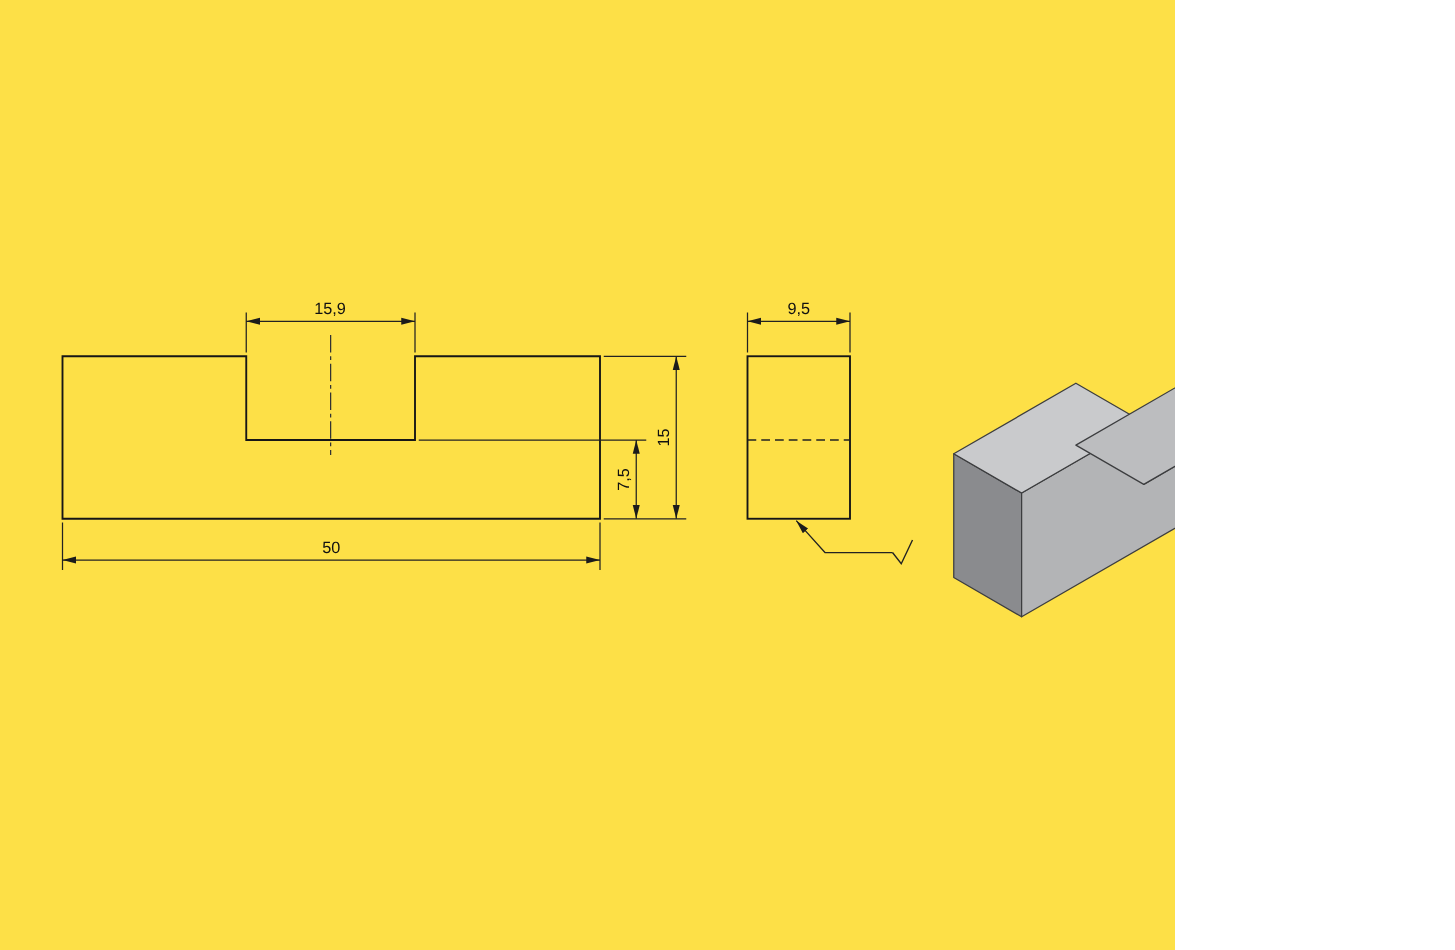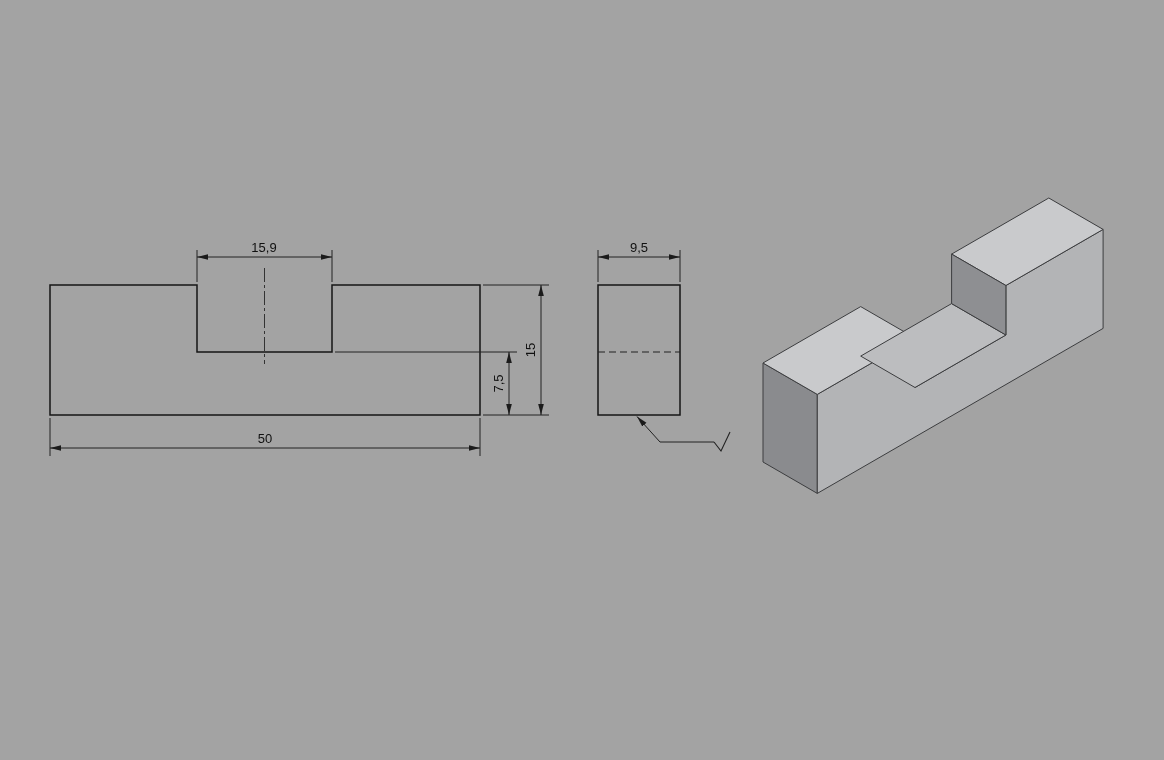--- a/index.html
+++ b/index.html
@@ -2,23 +2,23 @@
 <html><head>
 <meta charset="utf-8">
 <style>
   html, body {
     margin: 0;
     padding: 0;
     background: #ffffff;
   }
   .sheet {
     position: relative;
-    width: 1164px;
+    width: 940px;
     height: 760px;
-    background: #a3a3a3;
+    background: #fde047;
     overflow: hidden;
     font-family: "Liberation Sans", sans-serif;
   }
   .sheet svg {
     position: absolute;
     left: 0;
     top: 0;
   }
   .outline {
     fill: none;

